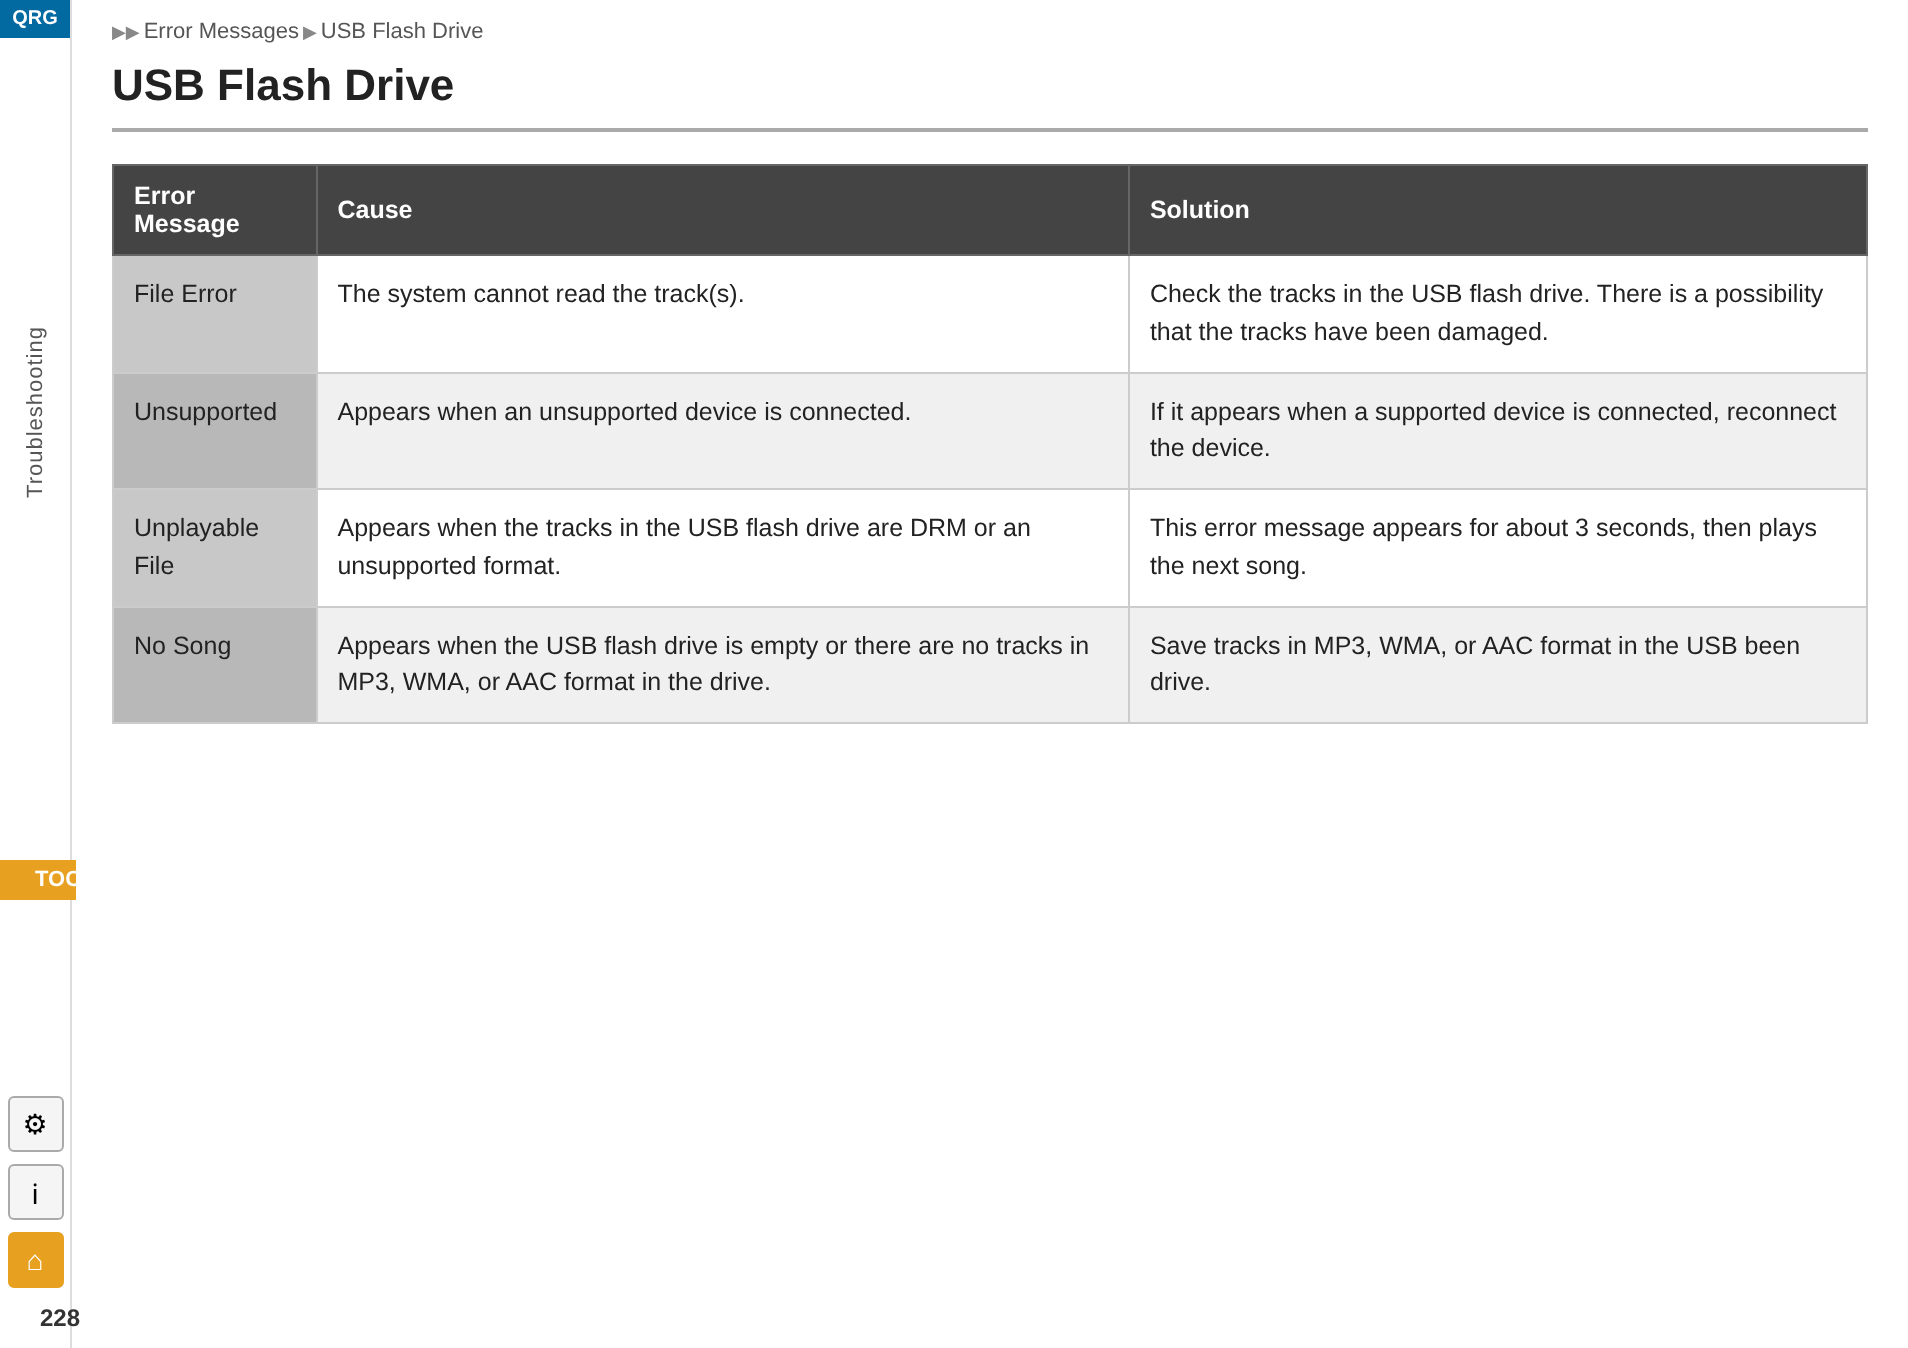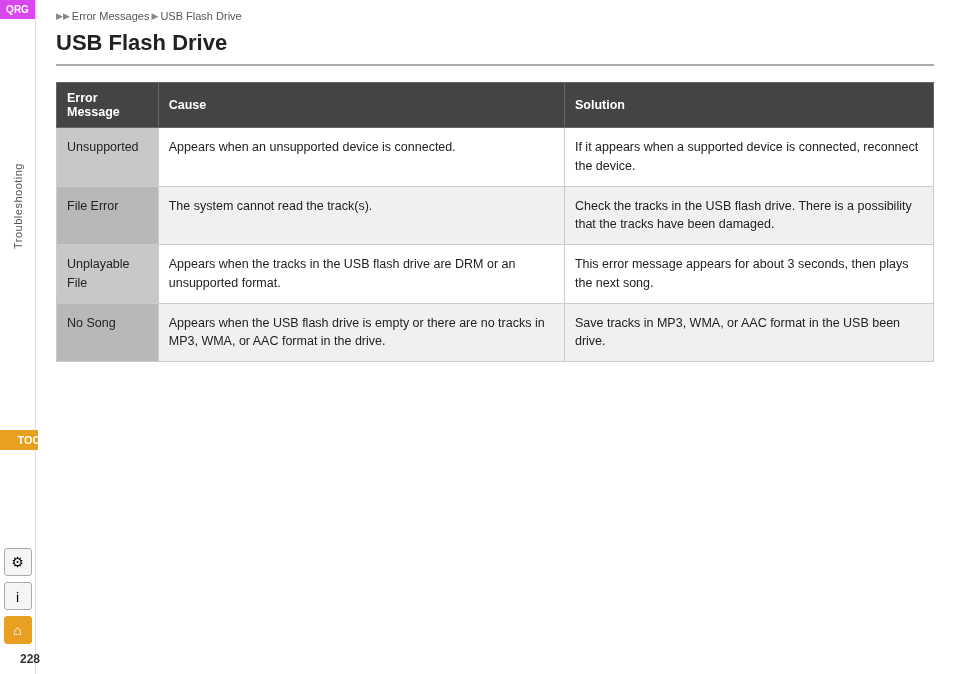--- a/index.html
+++ b/index.html
@@ -21,21 +21,21 @@
       width: 36px;
       height: 674px;
       background: #fff;
       border-right: 1px solid #ddd;
       display: flex;
       flex-direction: column;
       align-items: center;
     }
 
     .sidebar-qrg {
-      background: #d946ef;
+      background: #0369a1;
       color: #fff;
       font-size: 10px;
       font-weight: bold;
       padding: 4px 3px;
       width: 100%;
       text-align: center;
       margin-top: 0;
     }
 
     .sidebar-toc {
@@ -212,28 +212,28 @@
   <table>
     <thead>
       <tr>
         <th>Error Message</th>
         <th>Cause</th>
         <th>Solution</th>
       </tr>
     </thead>
     <tbody id="table-body">
     <tr>
+          <td>File Error</td>
+          <td>The system cannot read the track(s).</td>
+          <td>Check the tracks in the USB flash drive. There is a possibility that the tracks have been damaged.</td>
+        </tr>
+        <tr>
           <td>Unsupported</td>
           <td>Appears when an unsupported device is connected.</td>
           <td>If it appears when a supported device is connected, reconnect the device.</td>
-        </tr>
-        <tr>
-          <td>File Error</td>
-          <td>The system cannot read the track(s).</td>
-          <td>Check the tracks in the USB flash drive. There is a possibility that the tracks have been damaged.</td>
         </tr>
         <tr>
           <td>Unplayable File</td>
           <td>Appears when the tracks in the USB flash drive are DRM or an unsupported format.</td>
           <td>This error message appears for about 3 seconds, then plays the next song.</td>
         </tr>
         <tr>
           <td>No Song</td>
           <td>Appears when the USB flash drive is empty or there are no tracks in MP3, WMA, or AAC format in the drive.</td>
           <td>Save tracks in MP3, WMA, or AAC format in the USB been drive.</td>

